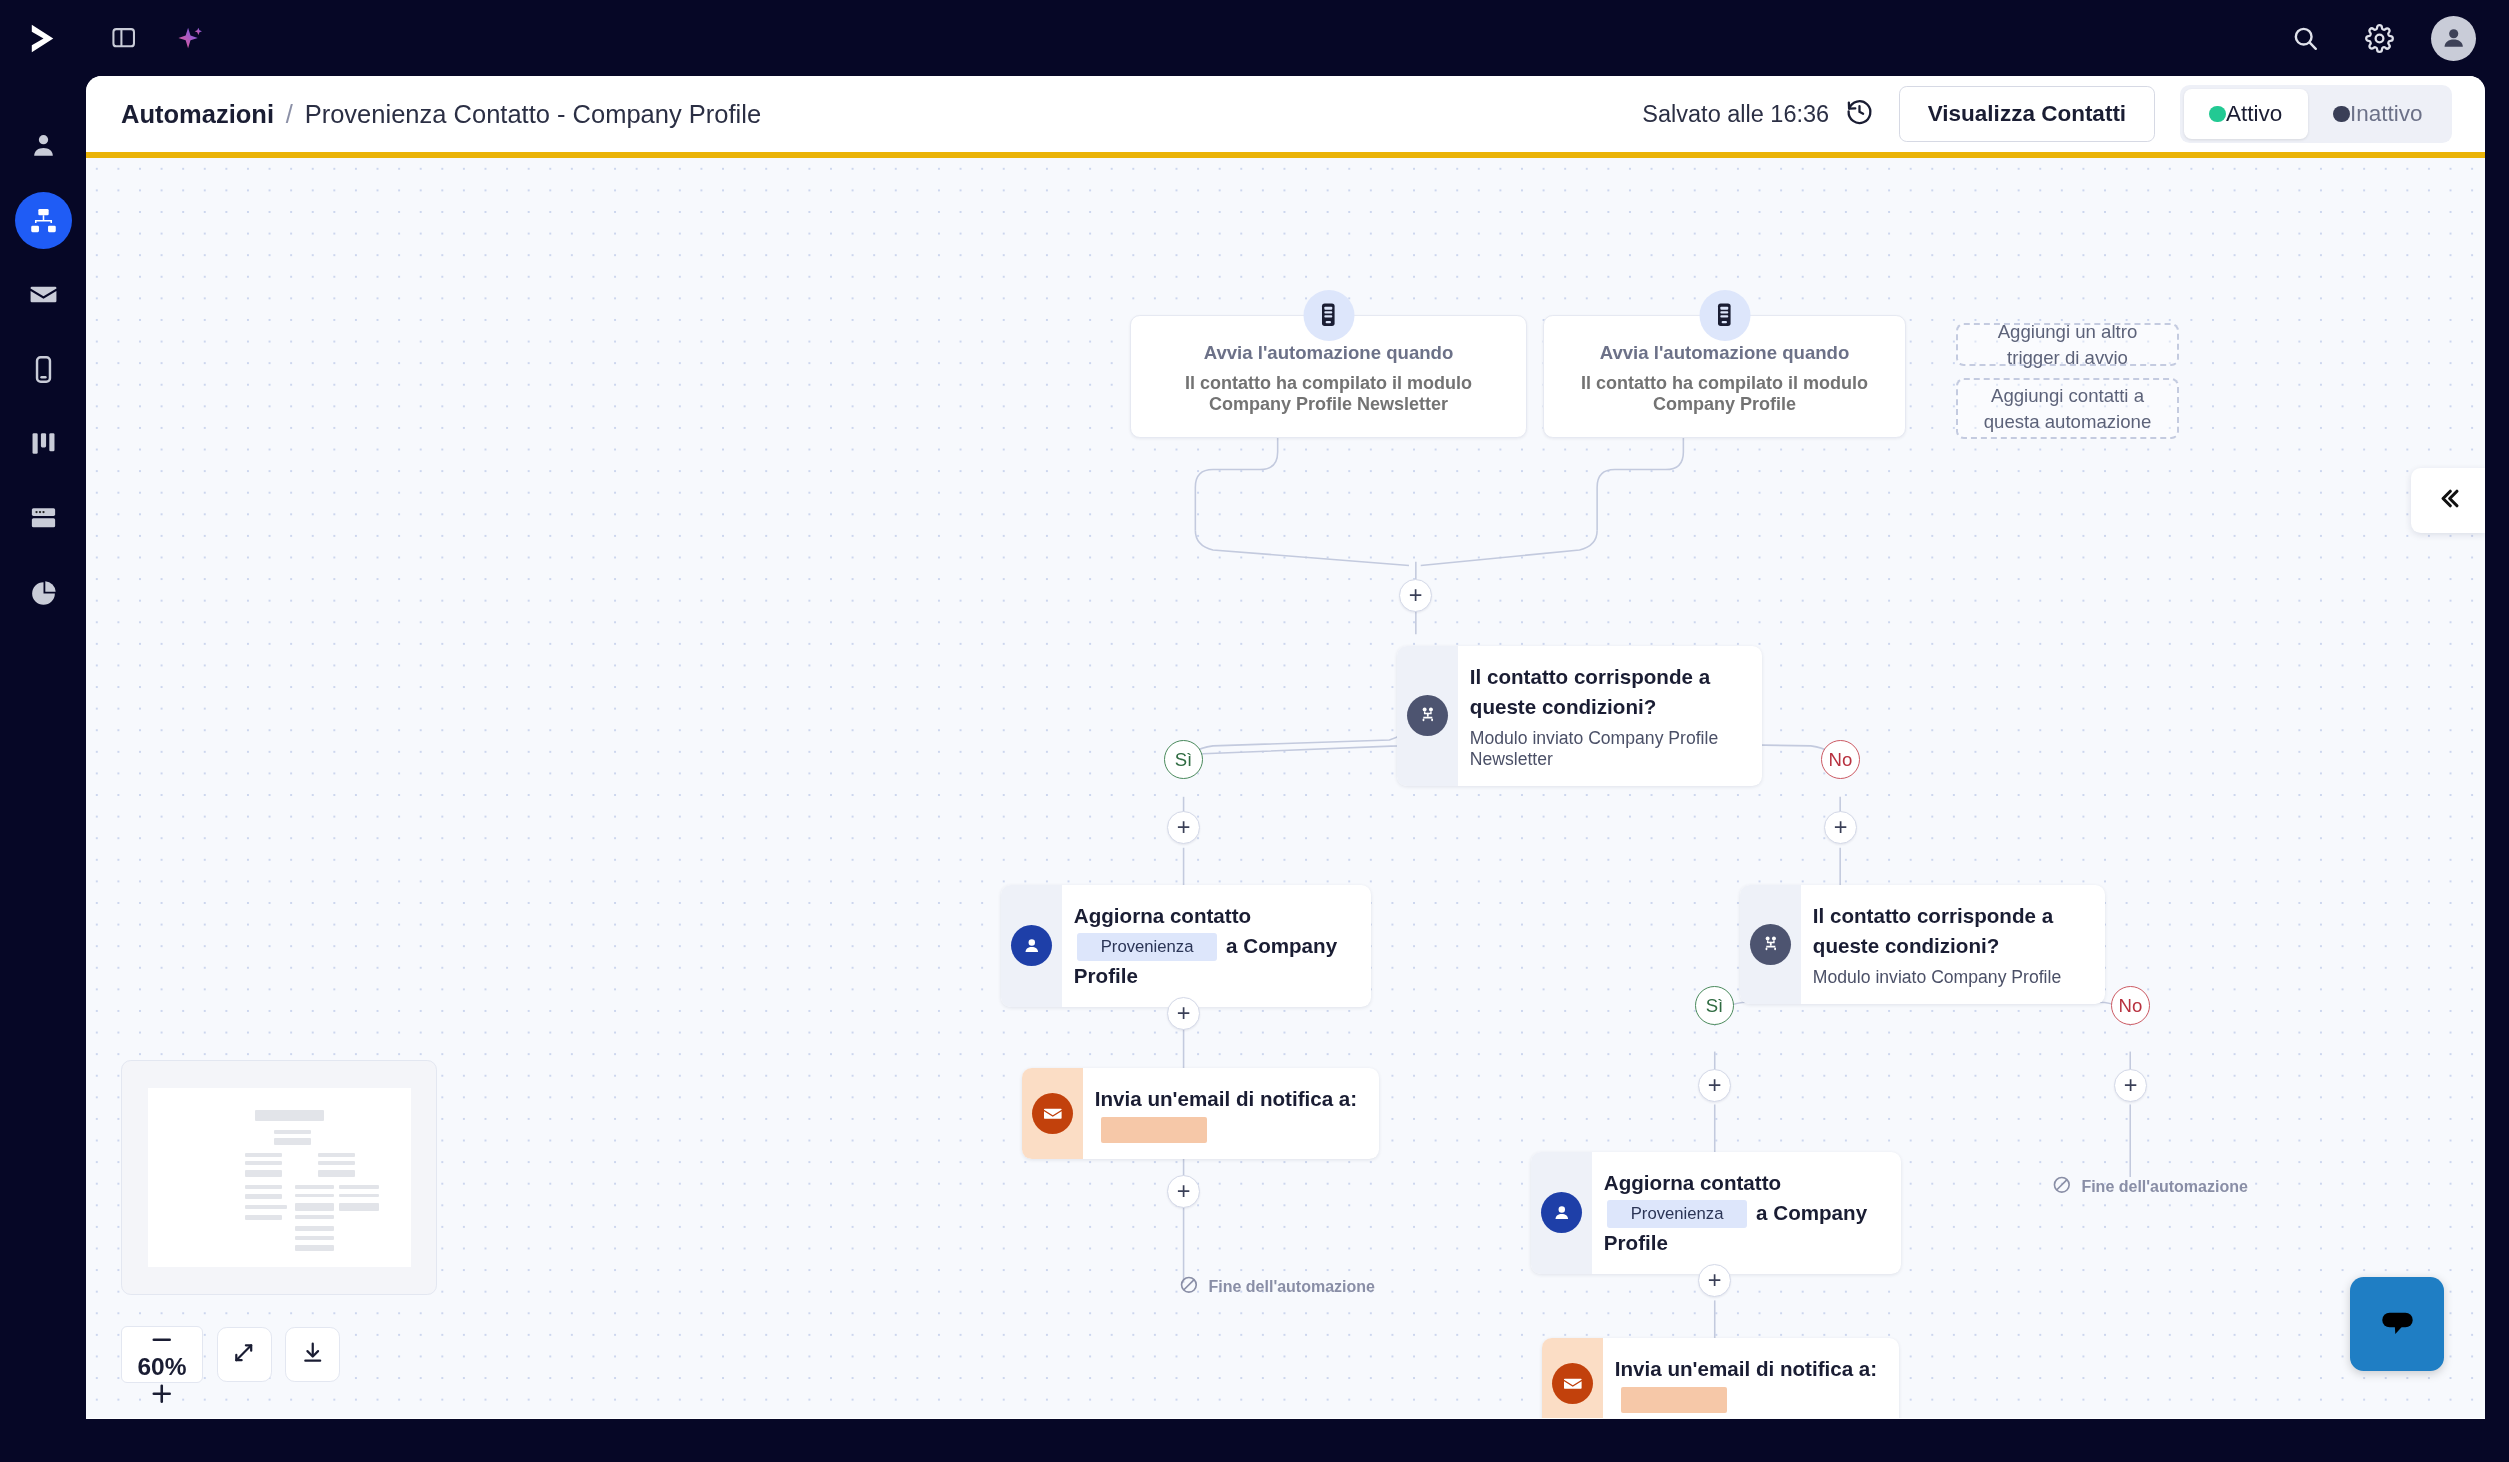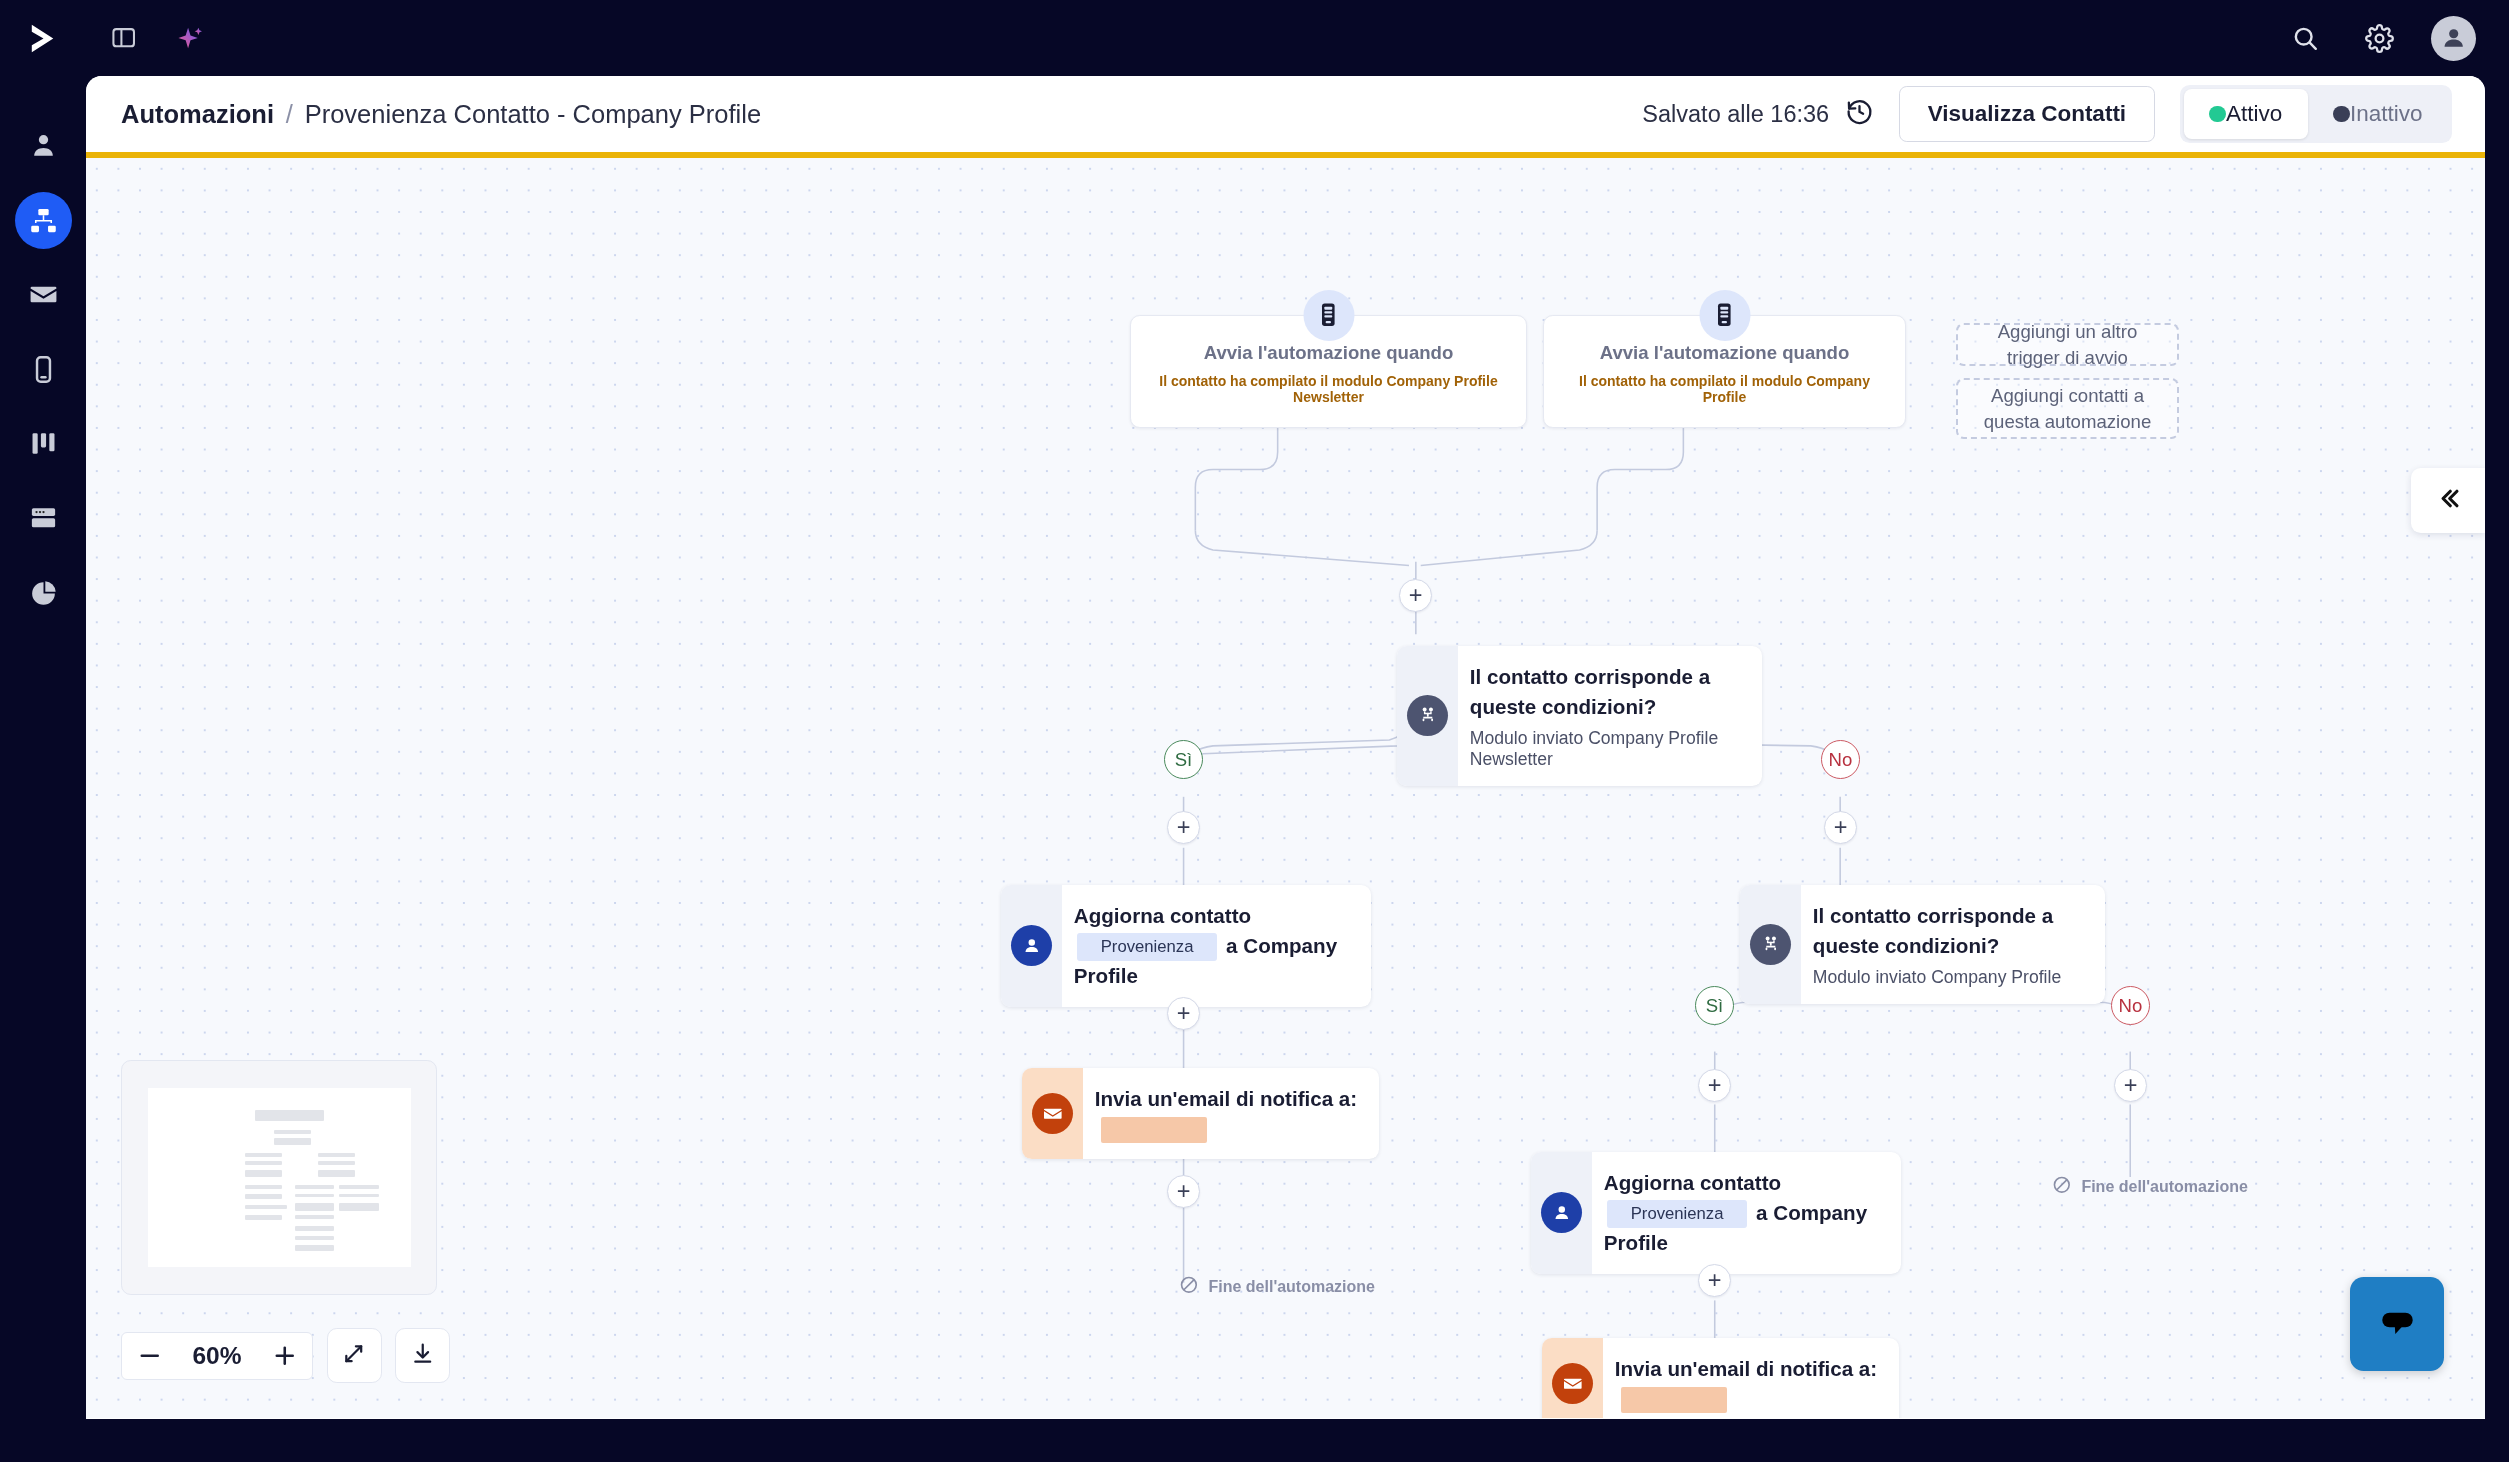--- a/index.html
+++ b/index.html
@@ -100,21 +100,21 @@
   #edges { position: absolute; inset: 0; width: 100%; height: 100%; }
 
   .node { position: absolute; }
 
   .trigger-card {
     background: #fff; border-radius: 9.8px; border: 1px solid #e6e9f2;
     box-shadow: 0 1px 2.9px rgba(22,30,70,.07);
     text-align: center; padding: 25.5px 23.5px 21.6px;
   }
   .trigger-sub { font-size: 18.6px; color: #6c7188; margin-bottom: 9.8px; font-weight: bold; }
-  .trigger-title { font-size: 14px; font-weight: bold; color: #a16207; }
+  .trigger-title { font-size: 18px; font-weight: bold; color: #737373; }
   .trigger-badge {
     position: absolute; top: -25.5px; left: 50%; transform: translateX(-50%);
     width: 51px; height: 51px; border-radius: 50%;
     background: #dde6fb; display: flex; align-items: center; justify-content: center;
   }
 
   .ghost-button {
     border: 2px dashed #c4cbe0; border-radius: 7.8px;
     background: rgba(255,255,255,.35);
     color: #5c6279; font-size: 18.6px; text-align: center;
@@ -177,21 +177,21 @@
     width: 316px; height: 235px;
     background: #f4f5f9; border: 1px solid #e3e7f1; border-radius: 9.8px;
     padding: 27.4px 25.5px;
   }
   #minimap-inner { background: #fff; width: 100%; height: 100%; position: relative; }
   .mm-bar { position: absolute; background: #e2e4e9; border-radius: 1px; }
 
   #zoom-controls { position: absolute; left: 35px; bottom: 35px; display: flex; gap: 13.7px; align-items: center; }
   #zoom-group {
     display: flex; align-items: center; background: #fff;
-    border: 1px solid #e3e7f1; border-radius: 6px; height: 48px;
+    border: 1px solid #e3e7f1; border-radius: 6px; height: 57px; flex-direction: column;
   }
   .zoom-btn {
     width: 55px; height: 55px; display: flex; align-items: center; justify-content: center;
     cursor: pointer; color: #1a1d33;
   }
   #zoom-level { font-size: 24.5px; font-weight: bold; color: #1a1d33; padding: 0 5.9px; min-width: 80px; text-align: center; }
   .square-btn {
     width: 55px; height: 55px; background: #fff; border: 1px solid #e3e7f1;
     border-radius: 9.8px; display: flex; align-items: center; justify-content: center; cursor: pointer;
   }

